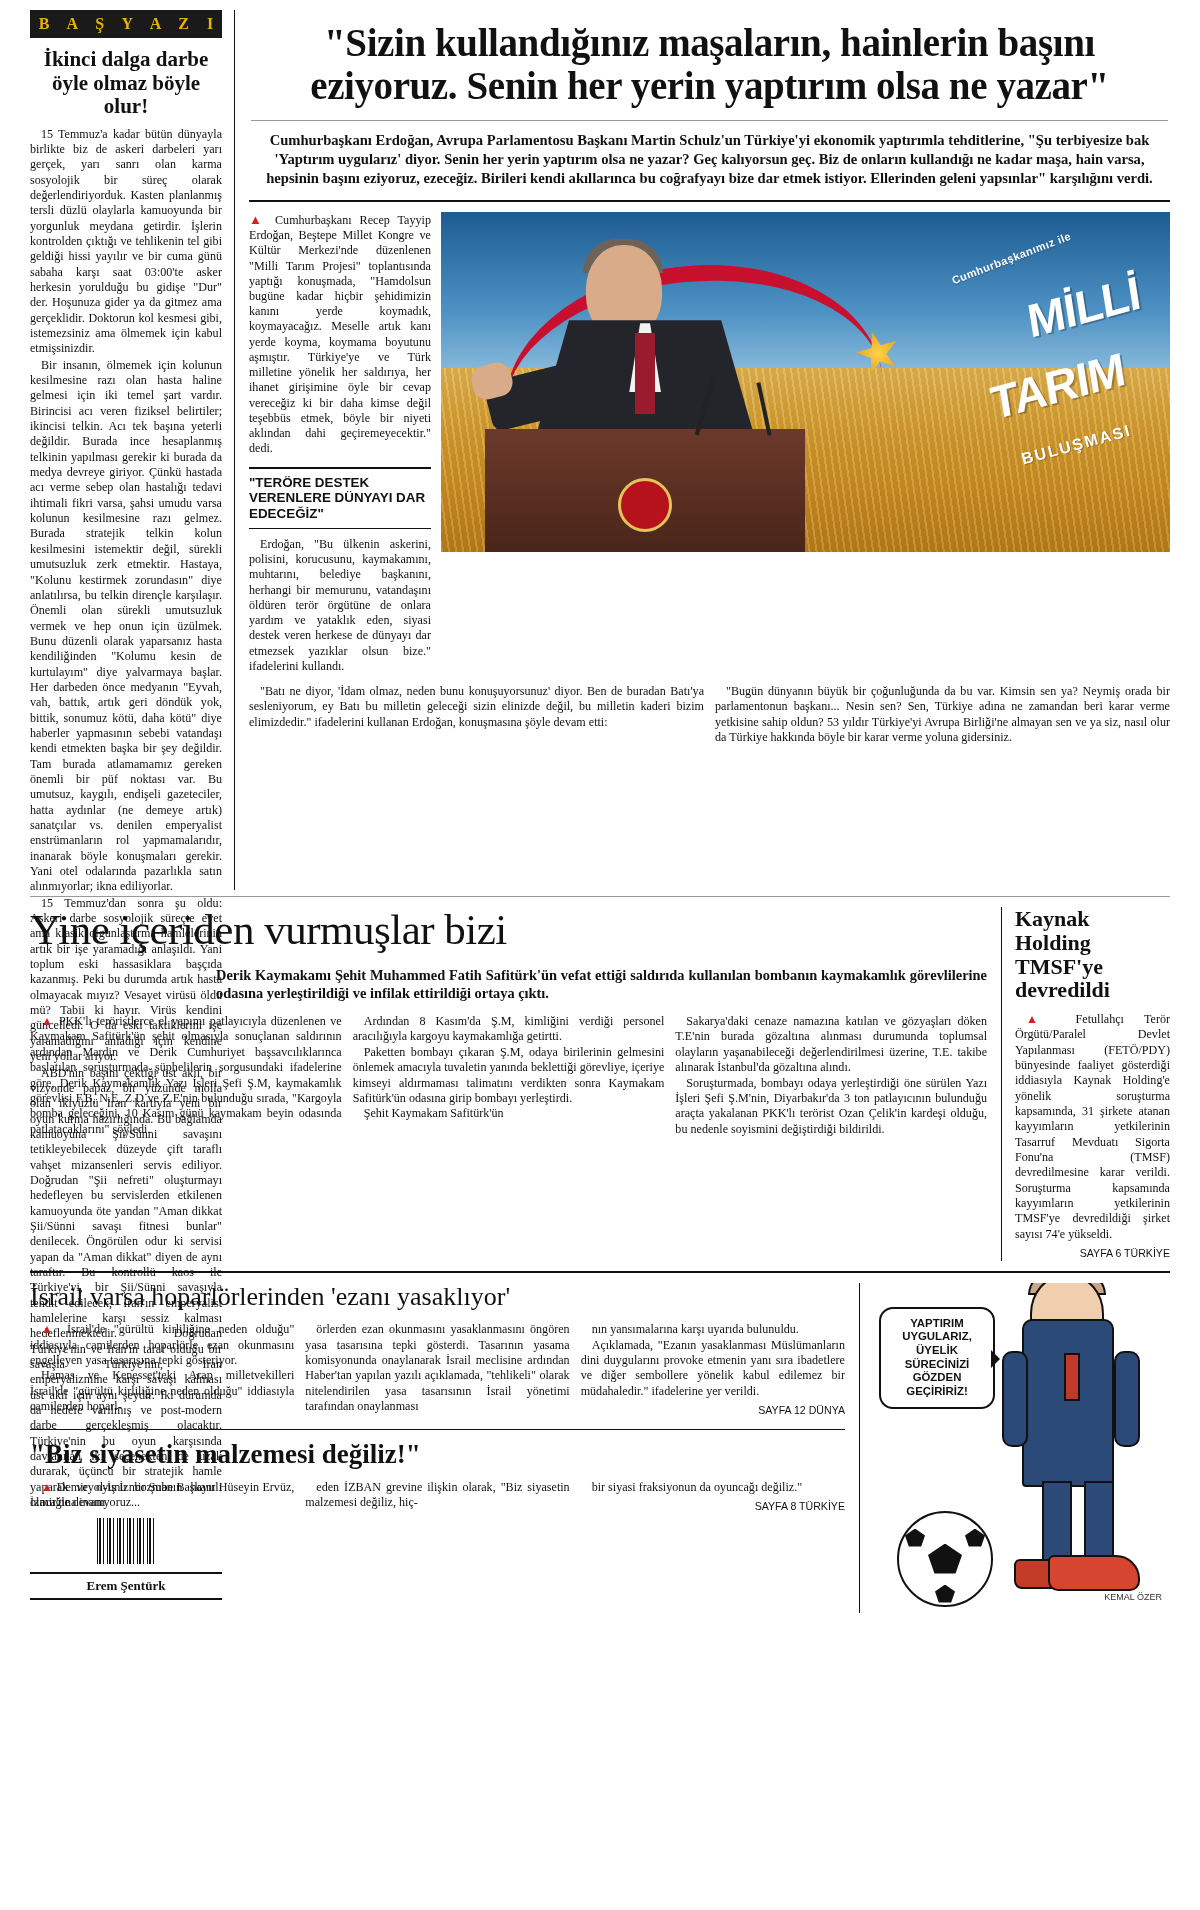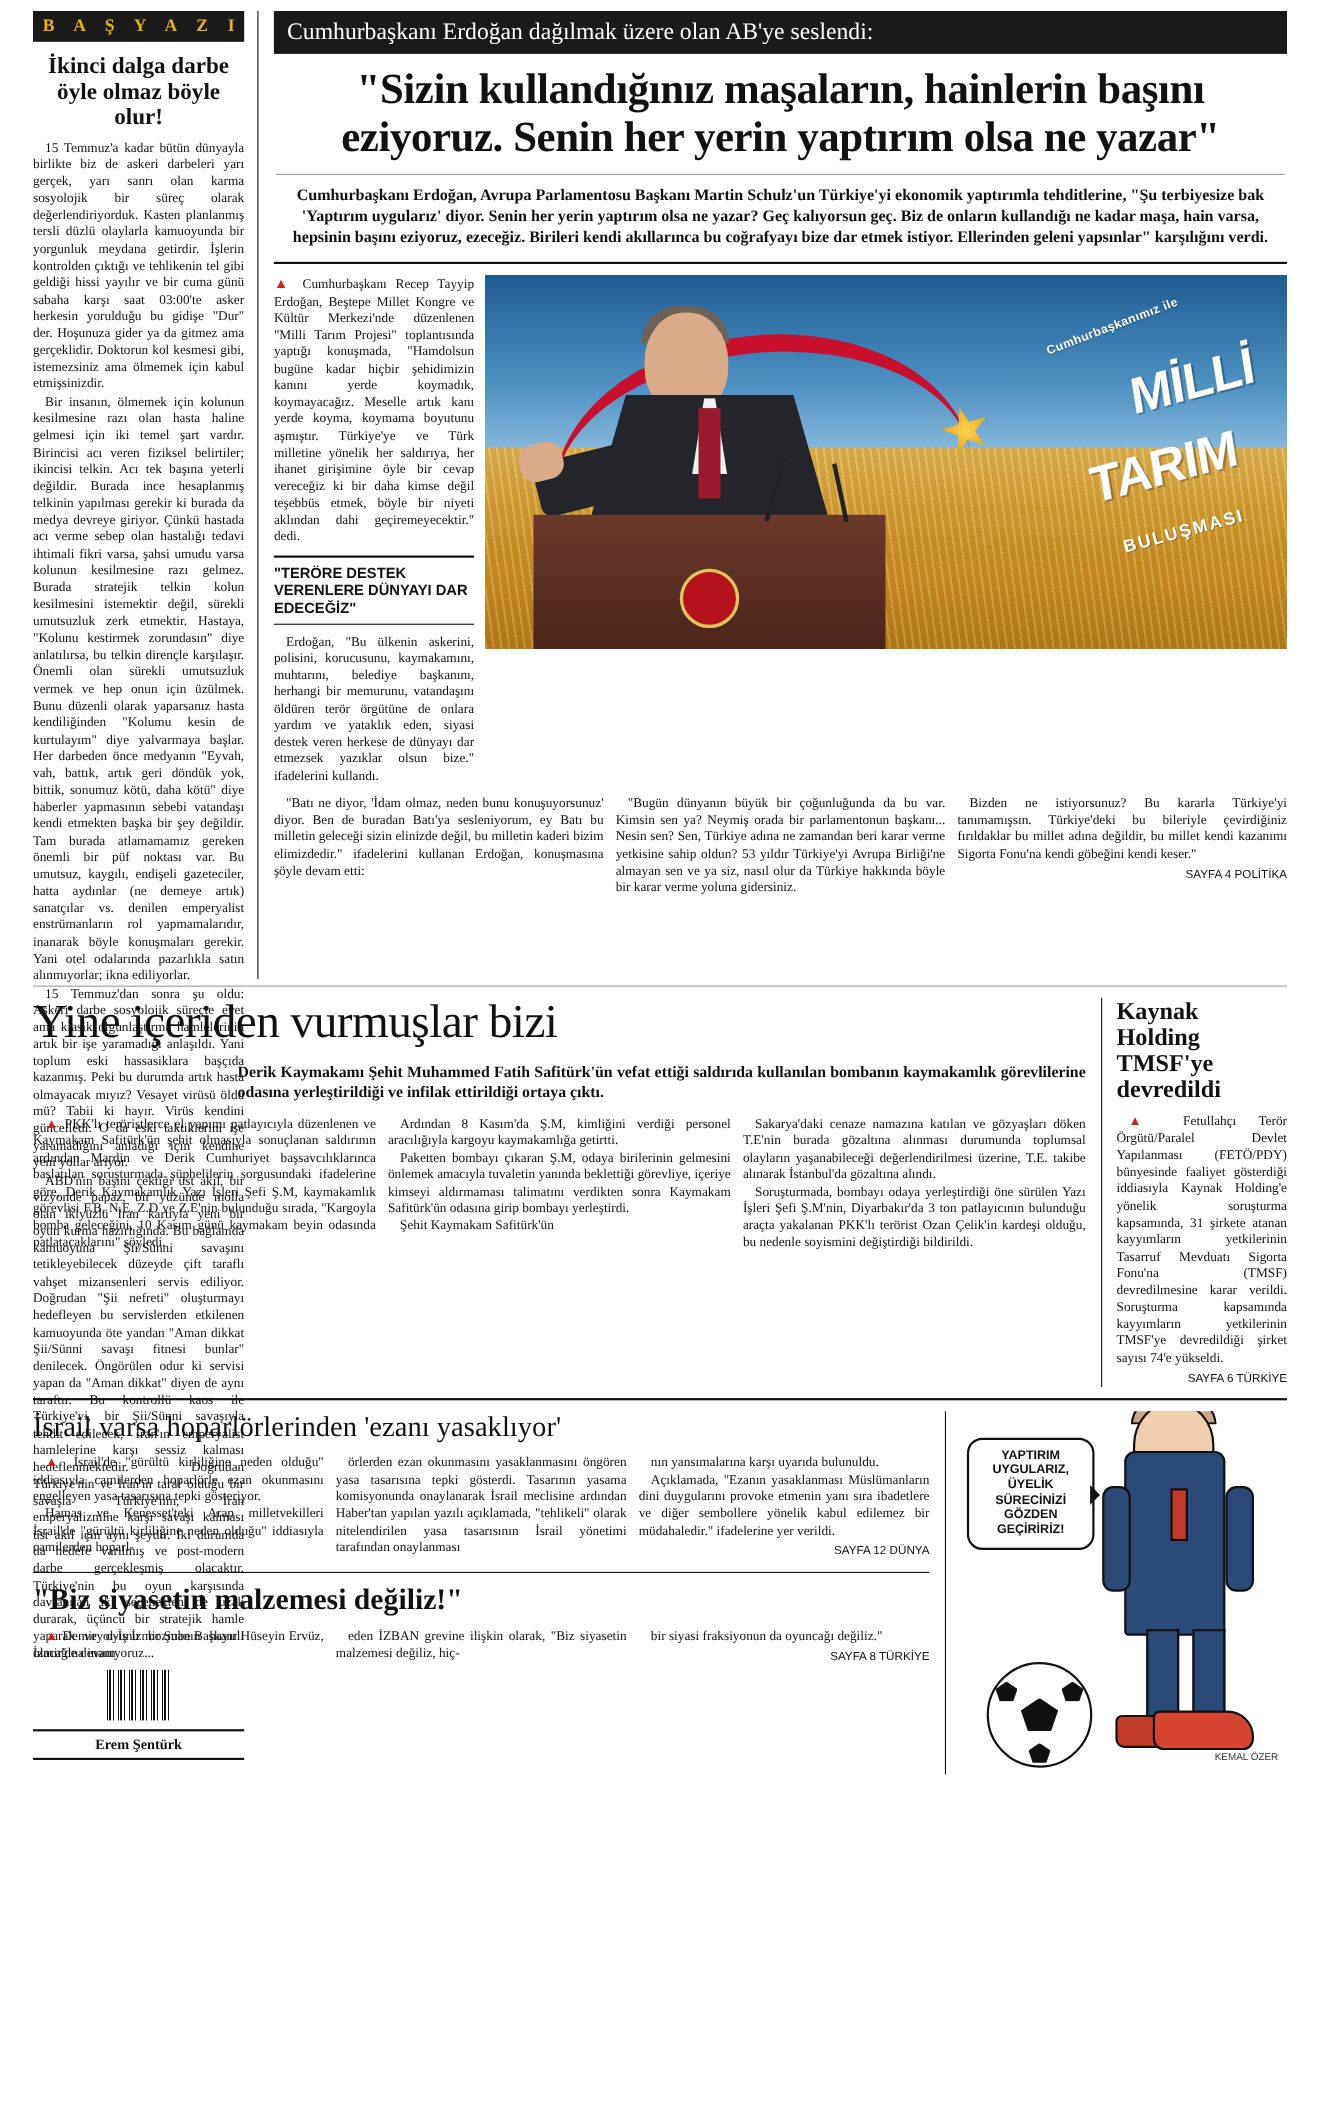--- a/index.html
+++ b/index.html
@@ -575,21 +575,20 @@
         <p>15 Temmuz'a kadar bütün dünyayla birlikte biz de askeri darbeleri yarı gerçek, yarı sanrı olan karma sosyolojik bir süreç olarak değerlendiriyorduk. Kasten planlanmış tersli düzlü olaylarla kamuoyunda bir yorgunluk meydana getirdir. İşlerin kontrolden çıktığı ve tehlikenin tel gibi geldiği hissi yayılır ve bir cuma günü sabaha karşı saat 03:00'te asker herkesin yorulduğu bu gidişe "Dur" der. Hoşunuza gider ya da gitmez ama gerçeklidir. Doktorun kol kesmesi gibi, istemezsiniz ama ölmemek için kabul etmişsinizdir.</p>
         <p>Bir insanın, ölmemek için kolunun kesilmesine razı olan hasta haline gelmesi için iki temel şart vardır. Birincisi acı veren fiziksel belirtiler; ikincisi telkin. Acı tek başına yeterli değildir. Burada ince hesaplanmış telkinin yapılması gerekir ki burada da medya devreye giriyor. Çünkü hastada acı verme sebep olan hastalığı tedavi ihtimali fikri varsa, şahsi umudu varsa kolunun kesilmesine razı gelmez. Burada stratejik telkin kolun kesilmesini istemektir değil, sürekli umutsuzluk zerk etmektir. Hastaya, "Kolunu kestirmek zorundasın" diye anlatılırsa, bu telkin dirençle karşılaşır. Önemli olan sürekli umutsuzluk vermek ve hep onun için üzülmek. Bunu düzenli olarak yaparsanız hasta kendiliğinden "Kolumu kesin de kurtulayım" diye yalvarmaya başlar. Her darbeden önce medyanın "Eyvah, vah, battık, artık geri döndük yok, bittik, sonumuz kötü, daha kötü" diye haberler yapmasının sebebi vatandaşı kendi etmekten başka bir şey değildir. Tam burada atlamamamız gereken önemli bir püf noktası var. Bu umutsuz, kaygılı, endişeli gazeteciler, hatta aydınlar (ne demeye artık) sanatçılar vs. denilen emperyalist enstrümanların rol yapmamalarıdır, inanarak böyle konuşmaları gerekir. Yani otel odalarında pazarlıkla satın alınmıyorlar; ikna ediliyorlar.</p>
         <p>15 Temmuz'dan sonra şu oldu: Askeri darbe sosyolojik süreçte evet ama klasik olgunlaştırma hamlelerinin artık bir işe yaramadığı anlaşıldı. Yani toplum eski hassasiklara başçıda kazanmış. Peki bu durumda artık hasta olmayacak mıyız? Vesayet virüsü öldü mü? Tabii ki hayır. Virüs kendini güncelledi. O da eski taktiklerini işe yaramadığını anladığı için kendine yeni yollar arıyor.</p>
         <p>ABD'nin başını çektiği üst akıl, bir vizyonde papaz, bir yüzünde molla olan ikiyüzlü İran kartıyla yeni bir oyun kurma hazırlığında. Bu bağlamda kamuoyuna Şii/Sünni savaşını tetikleyebilecek düzeyde çift taraflı vahşet mizansenleri servis ediliyor. Doğrudan "Şii nefreti" oluşturmayı hedefleyen bu servislerden etkilenen kamuoyunda öte yandan "Aman dikkat Şii/Sünni savaşı fitnesi bunlar" denilecek. Öngörülen odur ki servisi yapan da "Aman dikkat" diyen de aynı taraftır. Bu kontrollü kaos ile Türkiye'yi, bir Şii/Sünni savaşıyla tehdit edilecek, İran'ın emperyalist hamlelerine karşı sessiz kalması hedeflenmektedir. Doğrudan Türkiye'nin ve İran'ın taraf olduğu bir savaşla Türkiye'nin, İran emperyalizmine karşı savaşı kalması üst akıl için aynı şeydir. İki durumda da hedefe varılmış ve post-modern darbe gerçekleşmiş olacaktır. Türkiye'nin bu oyun karşısında davranılan iki seçenekten de uzak durarak, üçüncü bir stratejik hamle yaparak ve oyunu bozmanın hayırlı olacağına inanıyoruz...</p>
       </div>
       <div class="barcode"></div>
       <div class="editorial-sign">Erem Şentürk</div>
     </aside>
 
     <div class="lead">
-      <div class="kicker-bar">Cumhurbaşkanı Erdoğan dağılmak üzere olan AB'ye seslendi:</div>
       <h1 class="lead-headline">"Sizin kullandığınız maşaların, hainlerin başını eziyoruz. Senin her yerin yaptırım olsa ne yazar"</h1>
       <div class="hairline"></div>
       <p class="lead-summary">Cumhurbaşkanı Erdoğan, Avrupa Parlamentosu Başkanı Martin Schulz'un Türkiye'yi ekonomik yaptırımla tehditlerine, "Şu terbiyesize bak 'Yaptırım uygularız' diyor. Senin her yerin yaptırım olsa ne yazar? Geç kalıyorsun geç. Biz de onların kullandığı ne kadar maşa, hain varsa, hepsinin başını eziyoruz, ezeceğiz. Birileri kendi akıllarınca bu coğrafyayı bize dar etmek istiyor. Ellerinden geleni yapsınlar" karşılığını verdi.</p>
       <div class="rule-med"></div>
 
       <div class="lead-mid">
         <div class="cap-col">
           <p class="cap-text"><span class="tri">▲ </span><span>Cumhurbaşkanı Recep Tayyip Erdoğan, Beştepe Millet Kongre ve Kültür Merkezi'nde düzenlenen "Milli Tarım Projesi" toplantısında yaptığı konuşmada, "Hamdolsun bugüne kadar hiçbir şehidimizin kanını yerde koymadık, koymayacağız. Meselle artık kanı yerde koyma, koymama boyutunu aşmıştır. Türkiye'ye ve Türk milletine yönelik her saldırıya, her ihanet girişimine öyle bir cevap vereceğiz ki bir daha kimse değil teşebbüs etmek, böyle bir niyeti aklından dahi geçiremeyecektir." dedi.</span></p>
           <div class="subhead-box">"TERÖRE DESTEK VERENLERE DÜNYAYI DAR EDECEĞİZ"</div>
           <div class="cap-after">
@@ -623,24 +622,20 @@
         </figure>
       </div>
 
       <div class="lead-cols">
         <div>
           <p>"Batı ne diyor, 'İdam olmaz, neden bunu konuşuyorsunuz' diyor. Ben de buradan Batı'ya sesleniyorum, ey Batı bu milletin geleceği sizin elinizde değil, bu milletin kaderi bizim elimizdedir." ifadelerini kullanan Erdoğan, konuşmasına şöyle devam etti:</p>
         </div>
         <div>
           <p>"Bugün dünyanın büyük bir çoğunluğunda da bu var. Kimsin sen ya? Neymiş orada bir parlamentonun başkanı... Nesin sen? Sen, Türkiye adına ne zamandan beri karar verme yetkisine sahip oldun? 53 yıldır Türkiye'yi Avrupa Birliği'ne almayan sen ve ya siz, nasıl olur da Türkiye hakkında böyle bir karar verme yoluna gidersiniz.</p>
         </div>
-        <div>
-          <p>Bizden ne istiyorsunuz? Bu kararla Türkiye'yi tanımamışsın. Türkiye'deki bu bileriyle çevirdiğiniz fırıldaklar bu millet adına değildir, bu millet kendi kazanımı Sigorta Fonu'na kendi göbeğini kendi keser."</p>
-          <p class="page-ref">SAYFA 4 POLİTİKA</p>
-        </div>
       </div>
     </div>
   </section>
 
   <section class="mid-zone">
     <div class="mid-main">
       <h2 class="mid-headline">Yine içeriden vurmuşlar bizi</h2>
       <p class="mid-lede">Derik Kaymakamı Şehit Muhammed Fatih Safitürk'ün vefat ettiği saldırıda kullanılan bombanın kaymakamlık görevlilerine odasına yerleştirildiği ve infilak ettirildiği ortaya çıktı.</p>
       <div class="mid-cols">
         <div>

